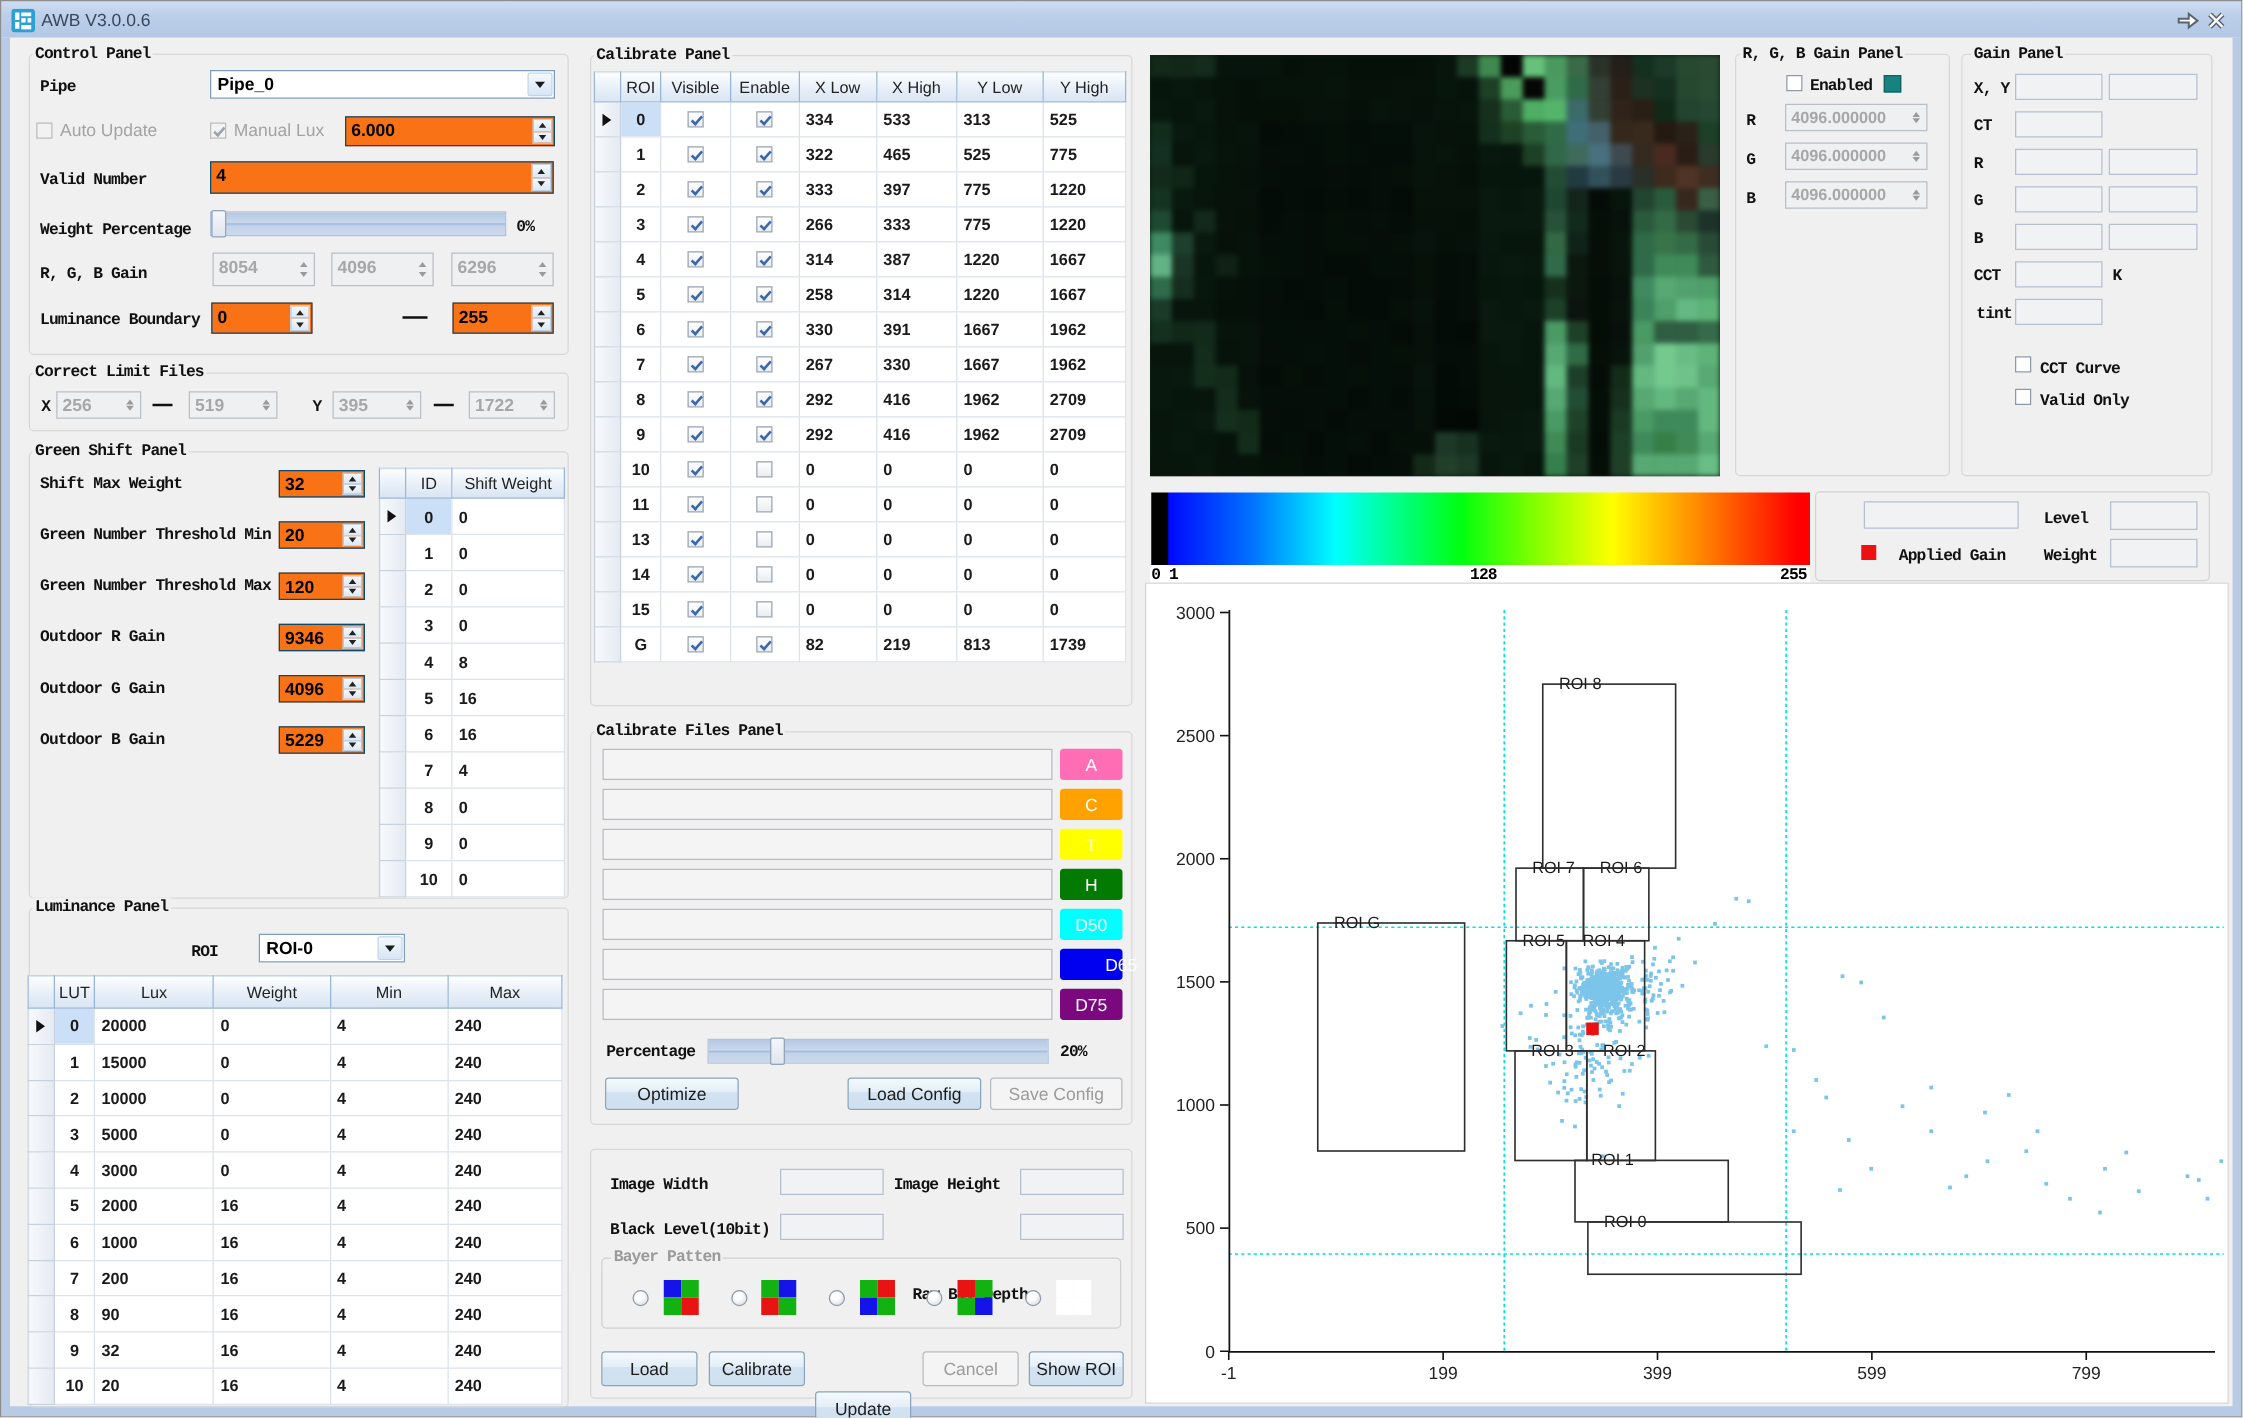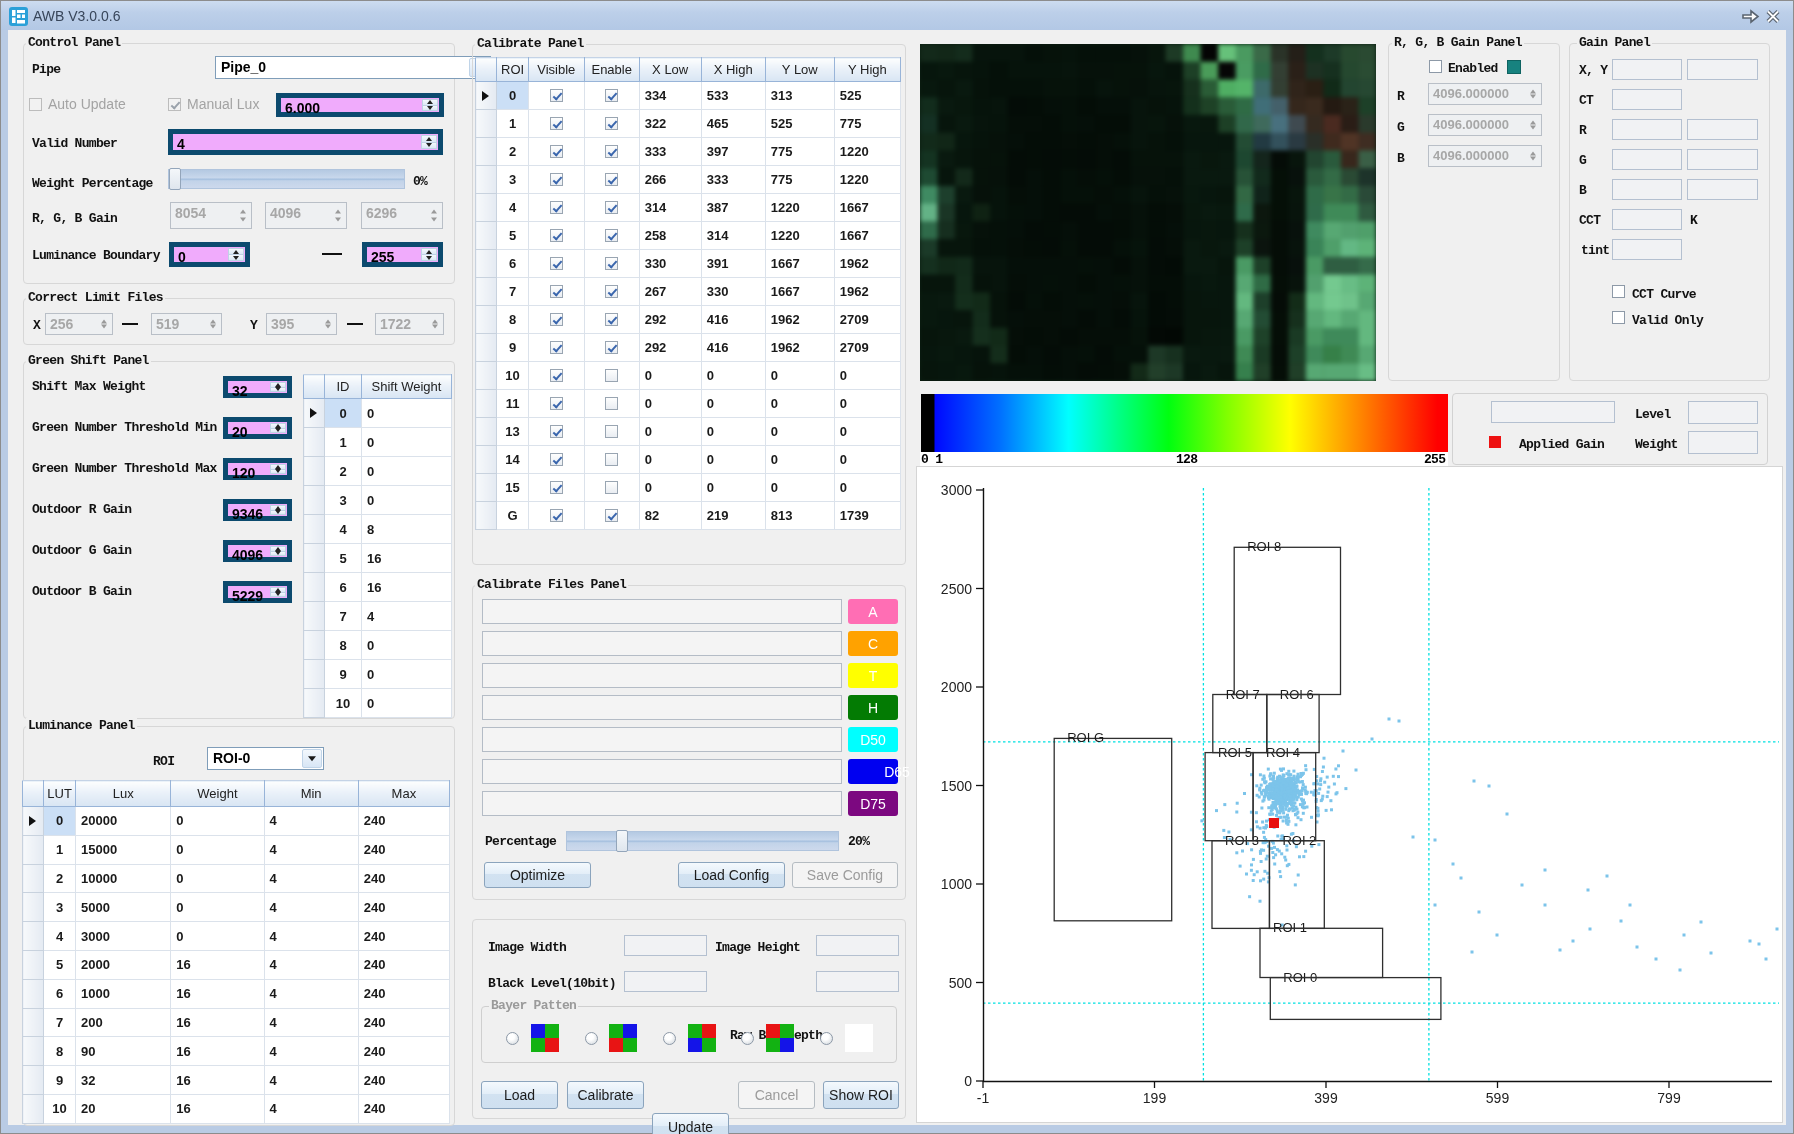--- a/index.html
+++ b/index.html
@@ -6,21 +6,21 @@
 .abs{position:absolute;}
 #frame{position:absolute;left:0;top:0;width:1794px;height:1134px;border:1px solid #8c8c8c;}
 #tb{position:absolute;left:1px;top:1px;width:1792px;height:29px;
  background:linear-gradient(#cddcf0,#bccfe9 40%,#b3c8e5);}
 #lfr{position:absolute;left:1px;top:30px;width:7px;height:1096px;background:#b9cbe4;}
 #rfr{position:absolute;right:1px;top:30px;width:7px;height:1096px;background:#b9cbe4;}
 #bfr{position:absolute;left:1px;bottom:1px;width:1792px;height:8px;background:#b9cbe4;}
 .ml{font-family:"Liberation Mono",monospace;font-weight:bold;font-size:13px;letter-spacing:-0.7px;color:#111;white-space:pre;}
 .gb{position:absolute;border:1px solid #d7d7d7;border-radius:4px;}
 .gbl{position:absolute;background:#f0f0f0;padding:0 2px;z-index:3;}
-.in{position:absolute;background:#f0abfc;border:5px solid #0c4a6e;}
+.in{position:absolute;background:#f97316;border:1px solid #0c4a6e;}
 .inv{font-size:14px;font-weight:bold;color:#000;padding:2px 0 0 4px;}
 .ind{position:absolute;background:#eef0f2;border:1px solid #b9bfc7;}
 .indv{font-size:14px;font-weight:bold;color:#a7a7a7;padding:2px 0 0 4px;}
 .sb{position:absolute;right:1px;top:1px;bottom:1px;width:16px;display:flex;flex-direction:column;}
 .sb>div{flex:1;background:linear-gradient(#f4f8fc,#dce8f5);border:1px solid #c0d2e5;position:relative;}
 .sb>div+div{border-top:none;}
 .sb .au::after,.sb .ad::after{content:'';position:absolute;left:50%;top:50%;border:3px solid transparent;}
 .sb .au::after{border-bottom:4px solid #222;transform:translate(-50%,-70%);}
 .sb .ad::after{border-top:4px solid #222;transform:translate(-50%,-30%);}
 .sbg{position:absolute;right:1px;top:1px;bottom:1px;width:15px;}
@@ -71,21 +71,21 @@
 </svg>
 <div class="abs" style="left:33px;top:8px;font-size:14px;color:#38465a;">AWB V3.0.0.6</div>
 <svg class="abs" style="left:1740px;top:8px;" width="44" height="17">
 <path d="M3 7 h8 v-4 l7 5.5 -7 5.5 v-4 h-8 z" fill="#fdfdfd" stroke="#5a6470" stroke-width="1.6"></path>
 <path d="M28 3.5 l5 5 5-5 M28 13.5 l5-5 5 5" fill="none" stroke="#5a6470" stroke-width="4.2"></path>
 <path d="M28 3.5 l5 5 5-5 M28 13.5 l5-5 5 5" fill="none" stroke="#fdfdfd" stroke-width="1.8"></path>
 </svg>
 <div class="gb" style="left:23px;top:43px;width:432px;height:241px;"></div>
 <div class="gbl ml" style="left:26px;top:35px;">Control Panel</div>
 <div class="abs ml" style="left:32px;top:62px;">Pipe</div>
-<div class="combo" style="left:168px;top:56px;width:276px;height:23px;margin-left:47px;">
+<div class="combo" style="left:168px;top:56px;width:276px;height:23px;">
     <div class="cv">Pipe_0</div>
     <div class="ca"></div>
   </div>
 <div class="abs cb cbd" style="left:29px;top:98px;"></div>
 <div class="abs" style="left:48px;top:96px;font-size:14px;color:#a3a3a3;">Auto Update</div>
 <div class="abs cb cbd chk chkd" style="left:168px;top:98px;"></div>
 <div class="abs" style="left:187px;top:96px;font-size:14px;color:#a3a3a3;">Manual Lux</div>
 <div class="in" style="left:276px;top:93px;width:168px;height:24px;">
     <div class="inv">6.000</div>
     <div class="sb">

